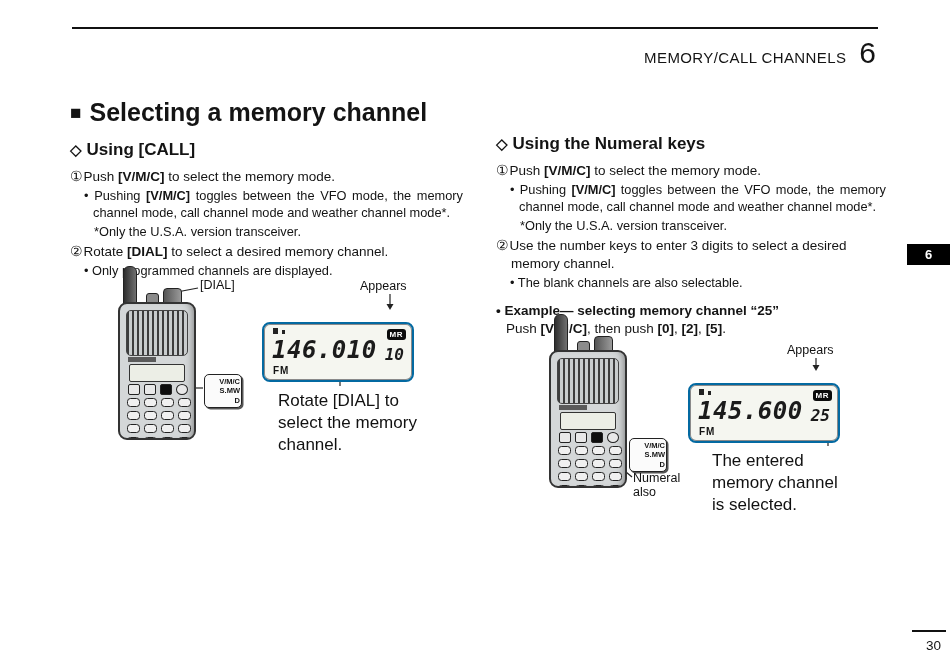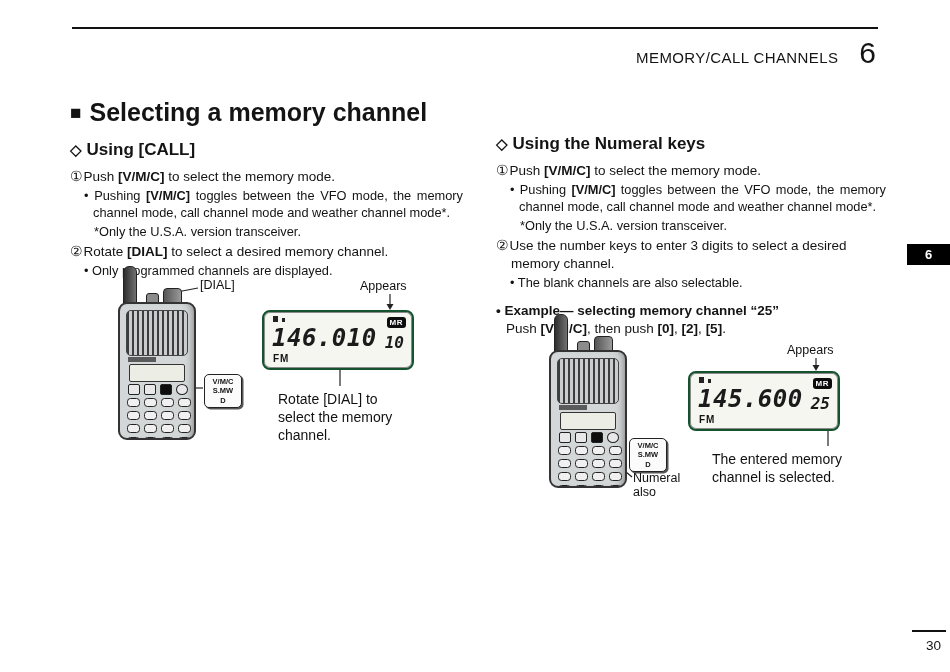--- a/index.html
+++ b/index.html
@@ -1,21 +1,21 @@
 <!DOCTYPE html>
 <html><head>
 <meta charset="utf-8">
 <style>
   html,body{margin:0;padding:0;}
   body{background:#e8e8e8;font-family:"Liberation Sans", sans-serif;color:#141414;}
   .sheet{position:relative;width:950px;height:672px;background:#ffffff;overflow:hidden;}
 
   
   .top-rule{position:absolute;left:72px;top:27px;width:806px;height:2px;background:#111;}
-  .chapter-header{position:absolute;right:74px;top:36px;display:flex;align-items:baseline;gap:21px;}
+  .chapter-header{position:absolute;right:74px;top:36px;display:flex;align-items:baseline;gap:13px;}
   .chapter-title{font-size:15px;letter-spacing:.4px;}
   .chapter-number{font-size:30px;}
 
   .page-title{position:absolute;left:70px;top:98px;margin:0;font-size:25px;font-weight:bold;display:flex;align-items:center;gap:8px;}
   .page-title .sq{font-size:19px;line-height:1;}
 
   
   .col{position:absolute;}
   .col-left{left:70px;top:140px;width:393px;}
   .col-right{left:496px;top:134px;width:390px;}
@@ -29,48 +29,48 @@
   .ex-line{margin:0 0 0 10px;font-size:13.5px;}
 
   
   .illus{position:absolute;}
   .illus-left{left:70px;top:276px;width:393px;height:178px;}
   .illus-right{left:496px;top:334px;width:404px;height:188px;}
   .connectors{position:absolute;inset:0;pointer-events:none;}
   .connectors line{stroke:#222;stroke-width:1.2;}
   .connectors polygon{fill:#222;}
   .lbl{position:absolute;font-size:12.5px;color:#111;white-space:nowrap;}
-  .caption{position:absolute;font-size:14px;line-height:1.3;margin:0;color:#111;}
+  .caption{position:absolute;font-size:17px;line-height:1.3;margin:0;color:#111;}
 
   
   .radio{position:absolute;width:78px;height:138px;}
   .radio .antenna{position:absolute;left:5px;top:-36px;width:12px;height:42px;background:linear-gradient(90deg,#2e2e2e,#707070);border:1px solid #222;border-radius:6px 6px 2px 2px;}
   .radio .knob-a{position:absolute;right:14px;top:-14px;width:17px;height:15px;background:linear-gradient(90deg,#555,#9a9a9a);border:1px solid #222;border-radius:4px 4px 0 0;}
   .radio .knob-b{position:absolute;right:37px;top:-9px;width:11px;height:10px;background:#8b8b8b;border:1px solid #222;border-radius:3px 3px 0 0;}
   .radio .shell{position:absolute;inset:0;background:#d4d7d8;border:2px solid #333;border-radius:9px;overflow:hidden;box-shadow:inset -7px 0 9px -7px rgba(0,0,0,.5);}
   .radio .grille{position:absolute;left:6px;right:6px;top:6px;height:44px;border-radius:5px;border:1px solid #444;background:repeating-linear-gradient(90deg,#3d3d3d 0 2px,#c9cdce 2px 5px);}
   .radio .tag{position:absolute;left:8px;top:53px;width:28px;height:5px;background:#5a5a5a;}
   .radio .panel-lcd{position:absolute;left:9px;right:9px;top:60px;height:16px;background:#eceee6;border:1.5px solid #333;border-radius:2px;}
   .radio .btnrow{position:absolute;left:8px;top:80px;width:62px;display:flex;gap:4px;}
   .radio .btnrow i{width:10px;height:9px;background:#e8e8e8;border:1px solid #222;border-radius:2px;}
   .radio .btnrow i.dark{background:#0d0d0d;}
   .radio .btnrow i.round{border-radius:50%;}
   .radio .keypad{position:absolute;left:7px;top:94px;width:64px;display:grid;grid-template-columns:repeat(4,1fr);gap:4px;}
   .radio .keypad i{height:7px;background:#f0f0f0;border:1px solid #222;border-radius:3.5px;}
 
   
-  .lcd{position:absolute;width:148px;height:56px;background:#f5f6f0;border:2px solid #14532d;border-radius:8px;box-shadow:inset 0 0 0 1px #8a8a8a;}
+  .lcd{position:absolute;width:148px;height:56px;background:#f5f6f0;border:2px solid #0369a1;border-radius:8px;box-shadow:inset 0 0 0 1px #8a8a8a;margin-top:12px;}
   .lcd .stat{position:absolute;left:9px;top:4px;width:5px;height:6px;background:#222;box-shadow:8px 1px 0 -1px #222;}
   .lcd .freq{position:absolute;left:8px;top:12px;font-family:"DejaVu Sans Mono", monospace;font-style:italic;font-weight:bold;font-size:24px;letter-spacing:.5px;color:#1b1b1b;white-space:nowrap;}
   .lcd .badge{position:absolute;right:6px;top:5px;background:#0c0c0c;color:#fff;font-size:8px;font-weight:bold;padding:1px 3px;border-radius:3px;letter-spacing:.5px;text-align:center;}
   .lcd .chan{position:absolute;right:8px;top:21px;font-family:"DejaVu Sans Mono", monospace;font-style:italic;font-weight:bold;font-size:16px;color:#1b1b1b;}
   .lcd .mode{position:absolute;left:9px;bottom:4px;font-size:10px;font-weight:bold;letter-spacing:1px;}
 
   
-  .keycap{position:absolute;width:34px;border:1.5px solid #222;border-radius:5px;background:#fbfbfb;box-shadow:1.5px 1.5px 0 #555;padding:2px 1px;text-align:center;}
+  .keycap{position:absolute;width:34px;border:1.5px solid #222;border-radius:5px;background:#fbfbfb;box-shadow:1.5px 1.5px 0 #555;padding:2px 1px;text-align:right;}
   .keycap span{display:block;font-size:7.5px;font-weight:bold;line-height:1.25;}
 
   
   .side-tab{position:absolute;right:0;top:244px;width:43px;height:21px;background:#000;color:#fff;font-size:13px;font-weight:bold;display:flex;align-items:center;justify-content:center;}
   .footer-rule{position:absolute;right:4px;bottom:40px;width:34px;height:2px;background:#111;}
   .page-number{position:absolute;right:9px;bottom:19px;font-size:13.5px;margin-top:36px;}
 </style>
 </head>
 <body>
 

